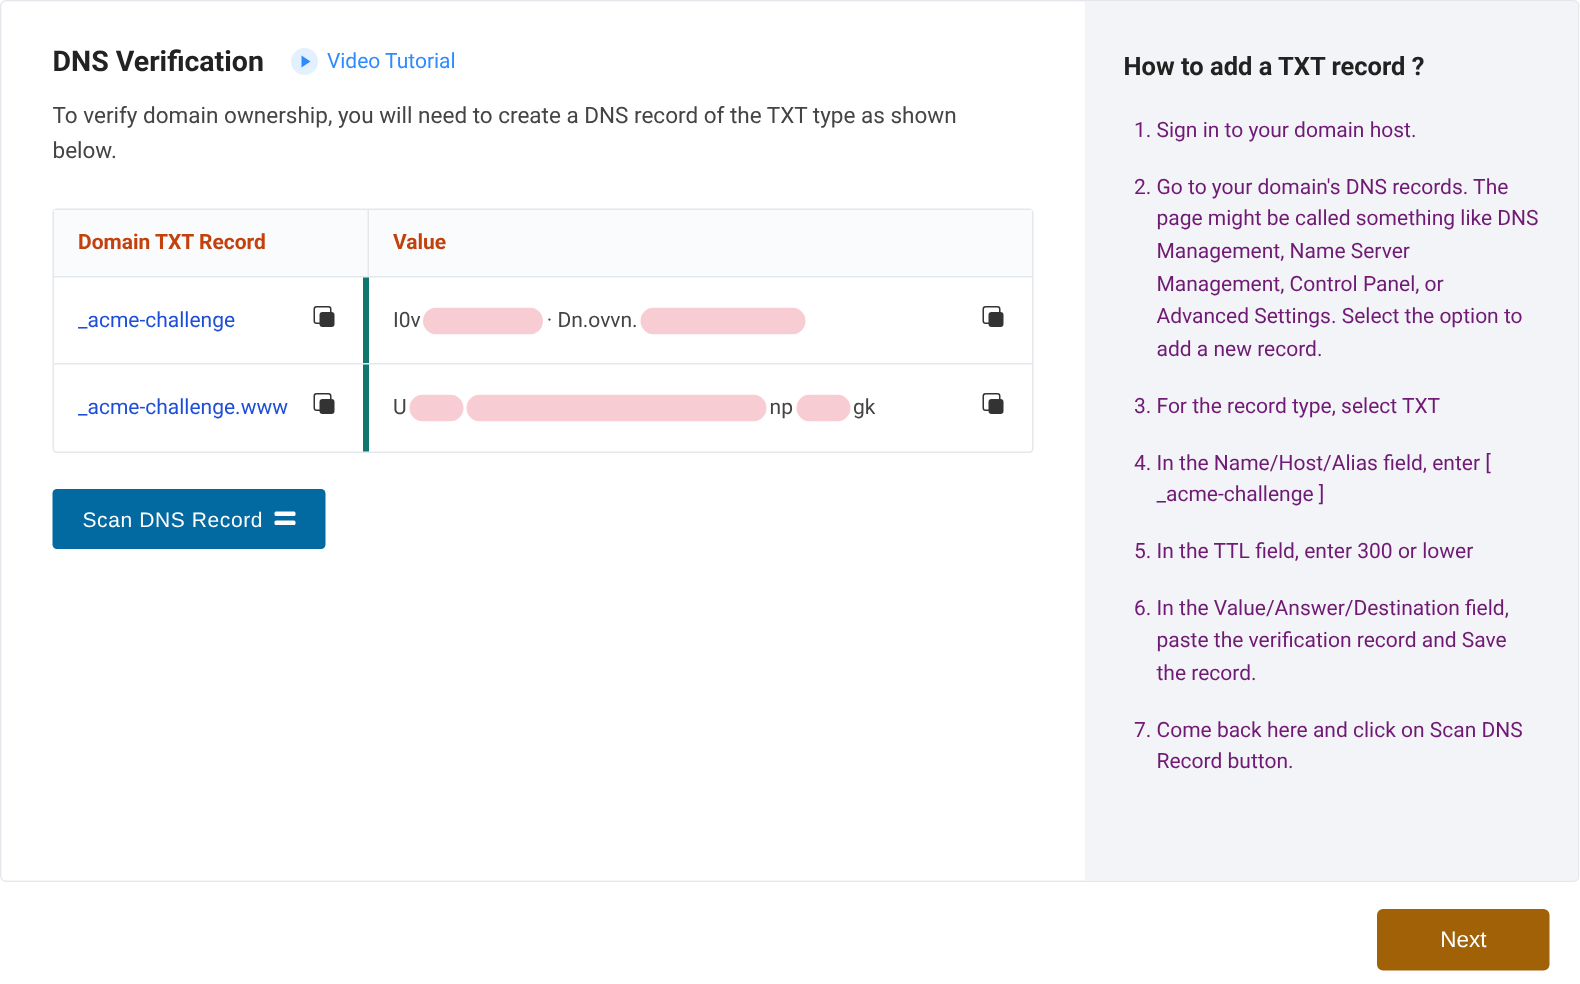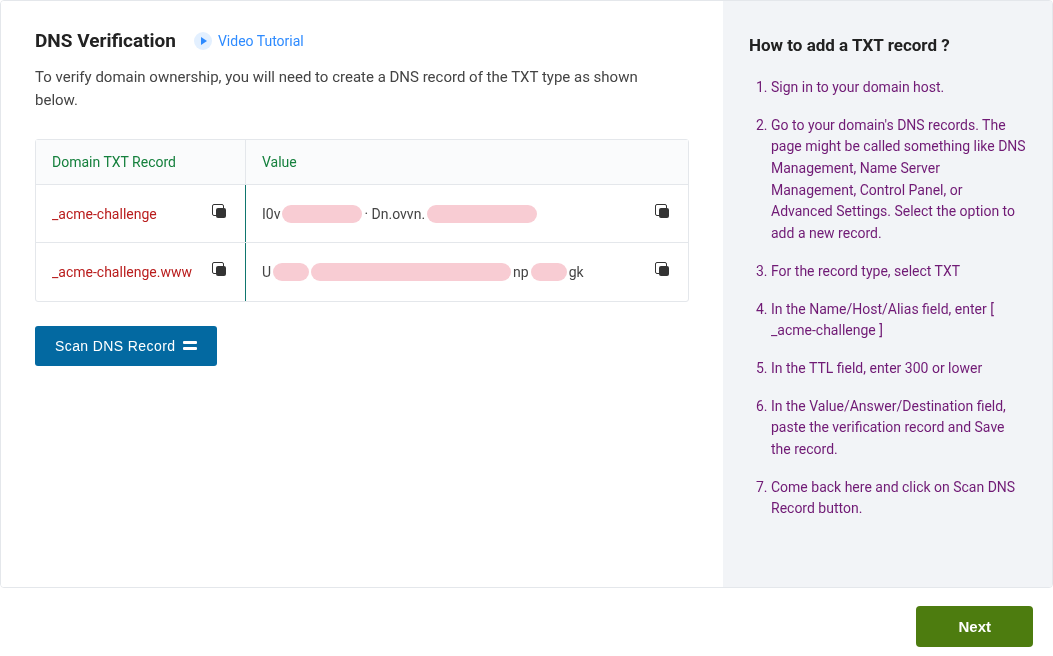--- a/index.html
+++ b/index.html
@@ -74,40 +74,40 @@
     width: 654px;
     margin-bottom: 24px;
   }
   .txt-head {
     display: flex;
     background: #fafbfc;
     border-bottom: 1px solid #e4e7eb;
   }
   .txt-head .col {
     padding: 14px 16px;
-    font-weight: 400;
-    color: #15803d;
+    font-weight: 700;
+    color: #c2410c;
     font-size: 14px;
   }
   .txt-row {
     display: flex;
     align-items: center;
     border-bottom: 1px solid #e4e7eb;
     min-height: 58px;
   }
   .txt-row:last-child { border-bottom: none; }
   .col-record {
     width: 210px;
     padding: 0 16px;
     display: flex;
     align-items: center;
     justify-content: space-between;
     font-size: 14px;
-    color: #b91c1c;
-    border-right: 1px solid #0f766e;
+    color: #1d4ed8;
+    border-right: 4px solid #0f766e;
     align-self: stretch;
   }
   .txt-head .col-record { border-right: 1px solid #e4e7eb; align-self: stretch; }
   .col-value {
     flex: 1;
     padding: 0 16px;
     display: flex;
     align-items: center;
     justify-content: space-between;
     font-size: 14px;
@@ -198,27 +198,27 @@
     font-size: 14px;
     line-height: 1.55;
   }
   .footer {
     width: 1053px;
     padding: 18px 20px;
     display: flex;
     justify-content: flex-end;
   }
   .next-btn {
-    background: #4d7c0f;
+    background: #a16207;
     color: #fff;
     border: none;
     border-radius: 4px;
     padding: 12px 42px;
     font-size: 15px;
-    font-weight: 700;
+    font-weight: 400;
     cursor: pointer;
   }
 </style>
 </head>
 <body>
 
 <div class="panel-wrapper">
   <div class="main-panel">
     <div class="header-row">
       <div class="page-title">DNS Verification</div>

